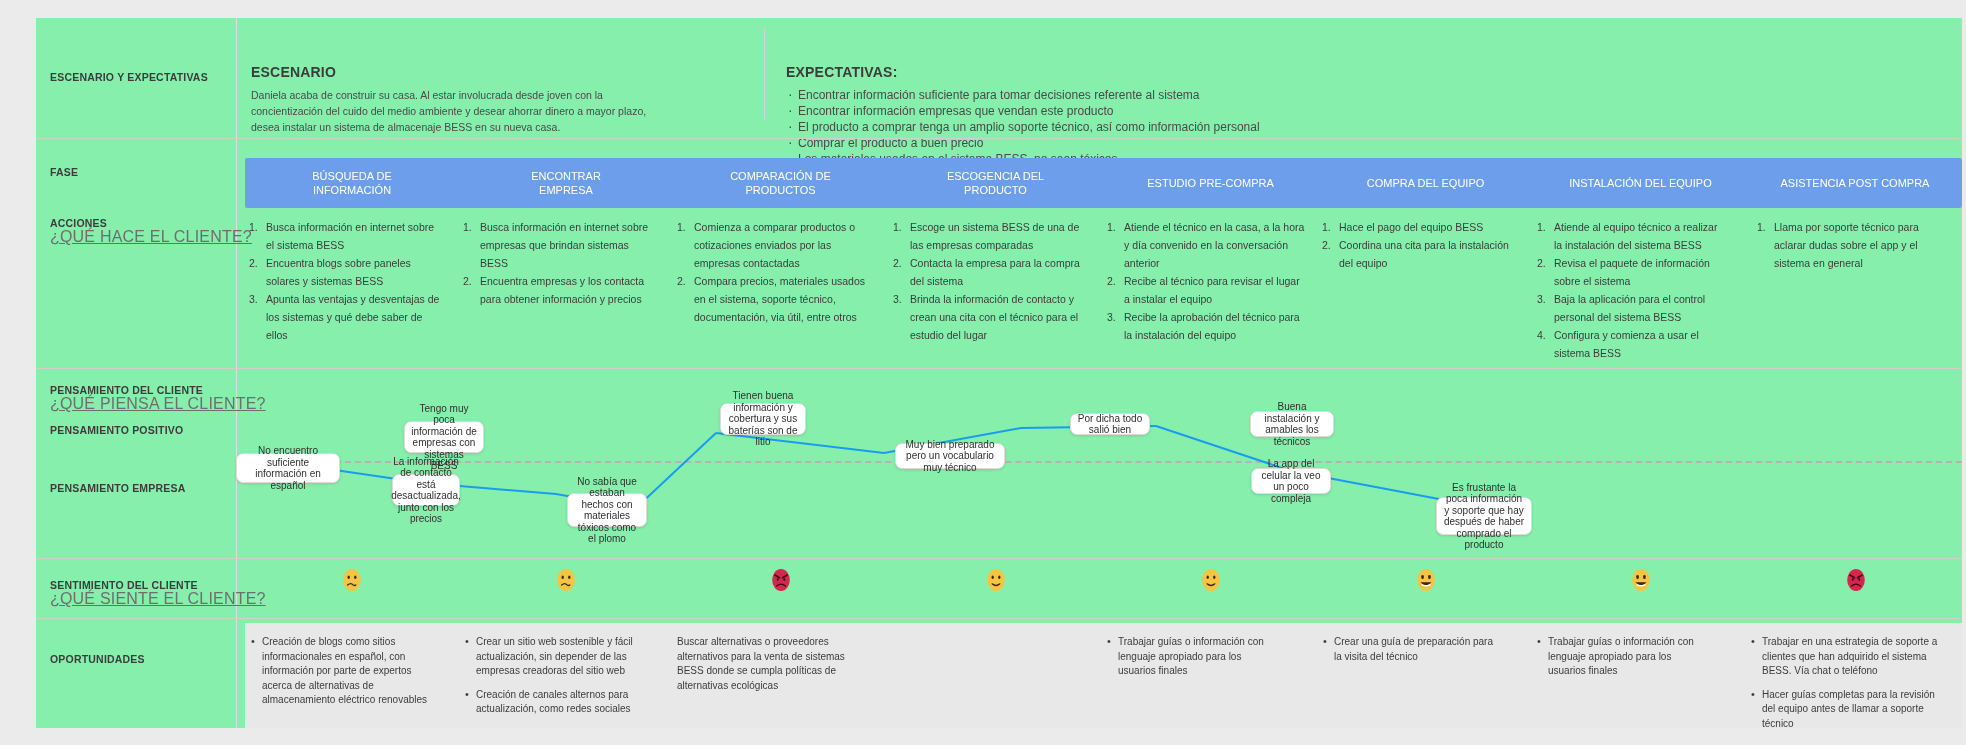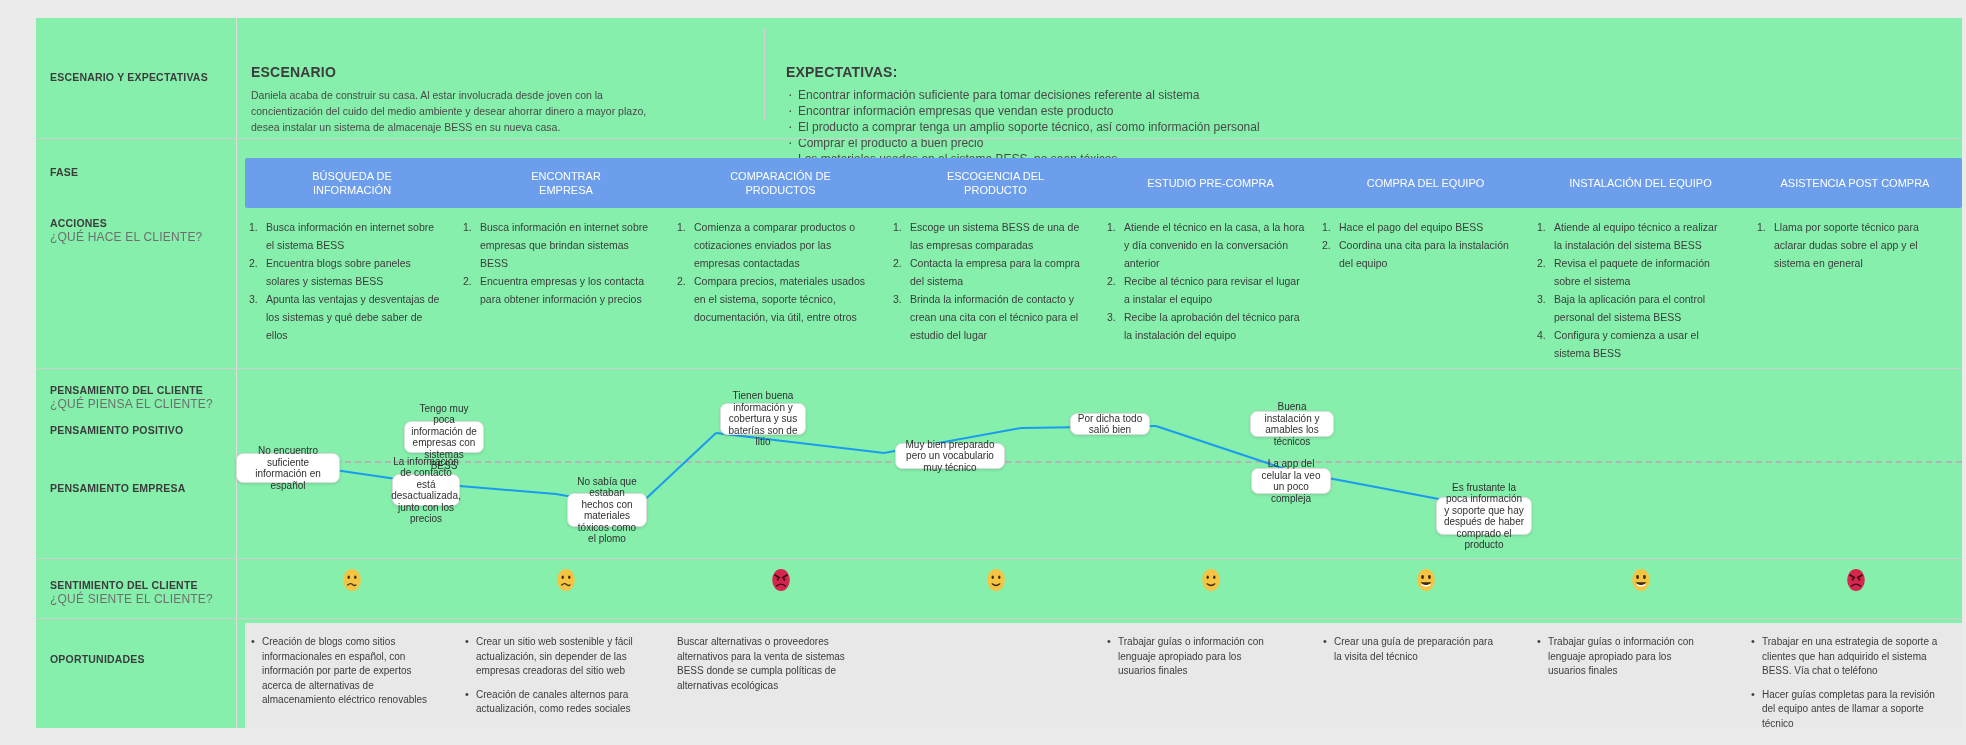--- a/index.html
+++ b/index.html
@@ -30,21 +30,22 @@
     font-size: 10.5px;
     font-weight: bold;
     color: #3c3c3c;
     letter-spacing: .2px;
     line-height: 14px;
   }
   .rail-sub {
     display: block;
     font-weight: normal;
     color: #6e6e6e;
-    font-size: 12px;
+    font-size: 16px;
+    text-decoration: underline;
   }
 
   
   .scenario-band {
     position: absolute;
     left: 0; top: 0;
     width: 1926px; height: 112px;
   }
   .scenario-divider-v {
     position: absolute;

